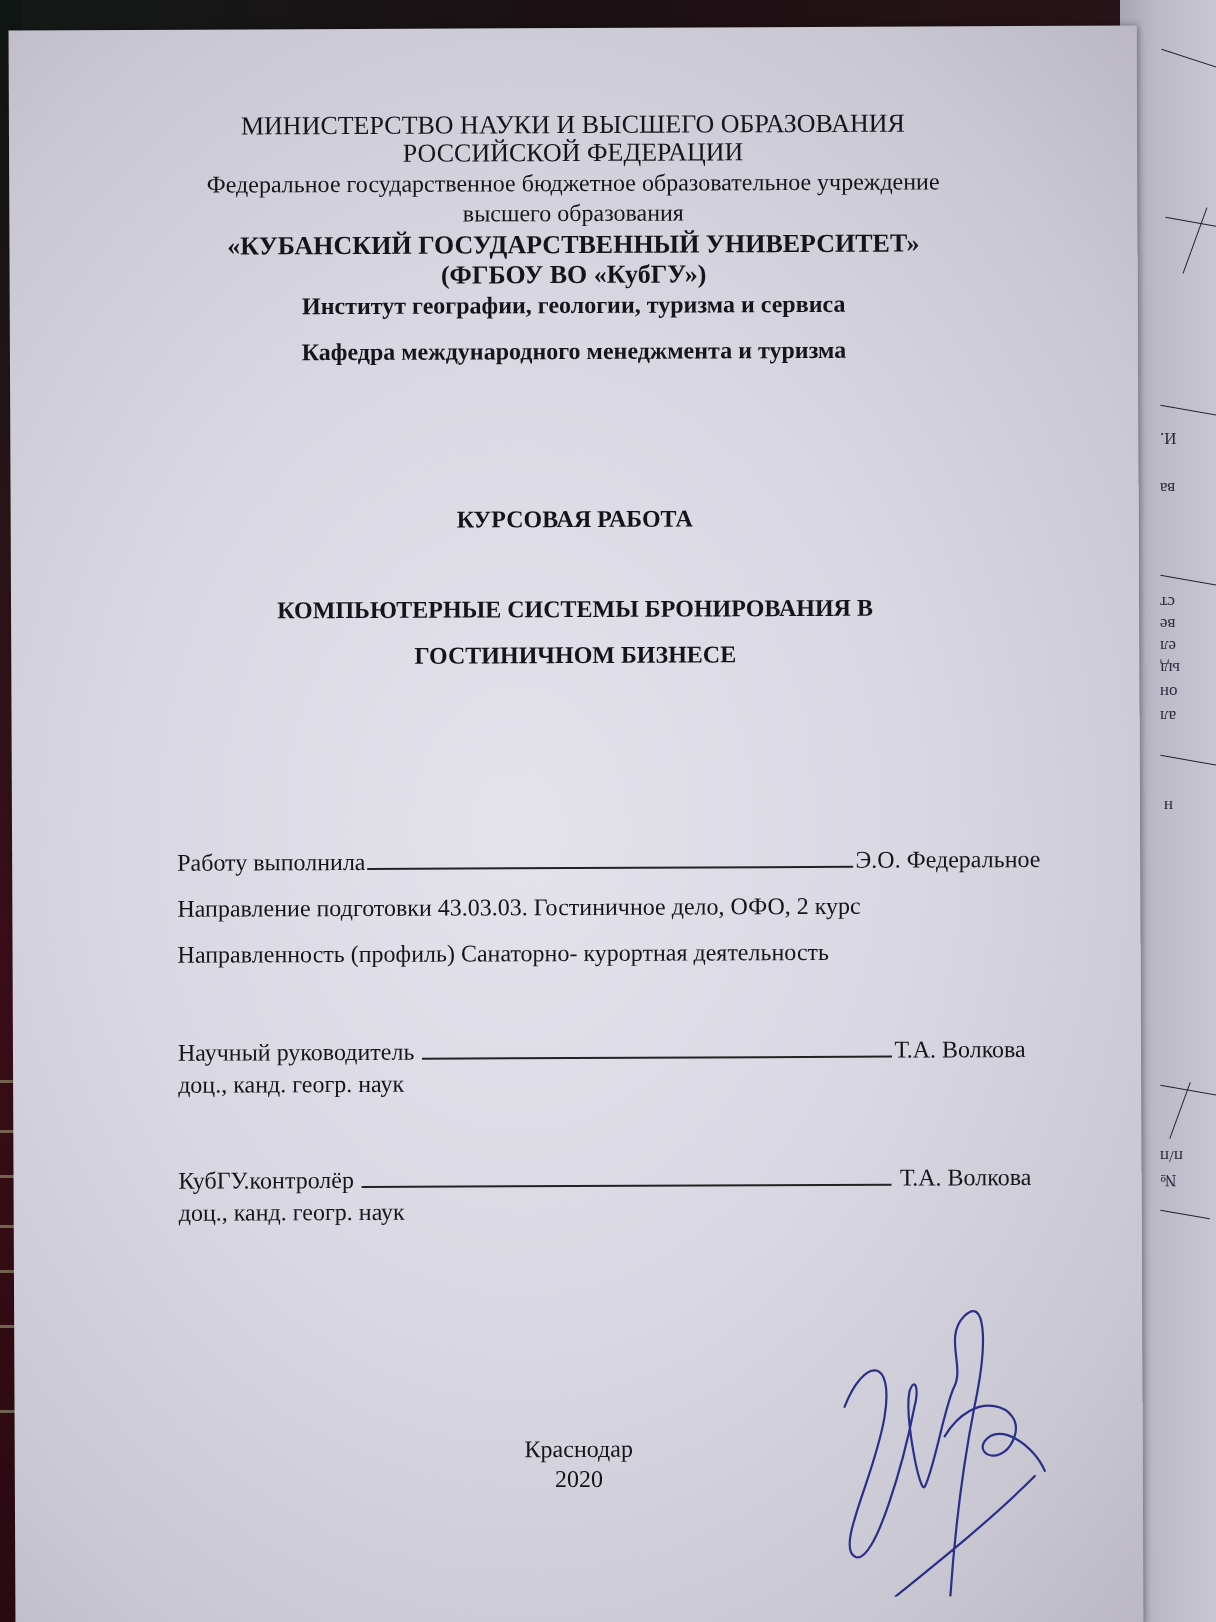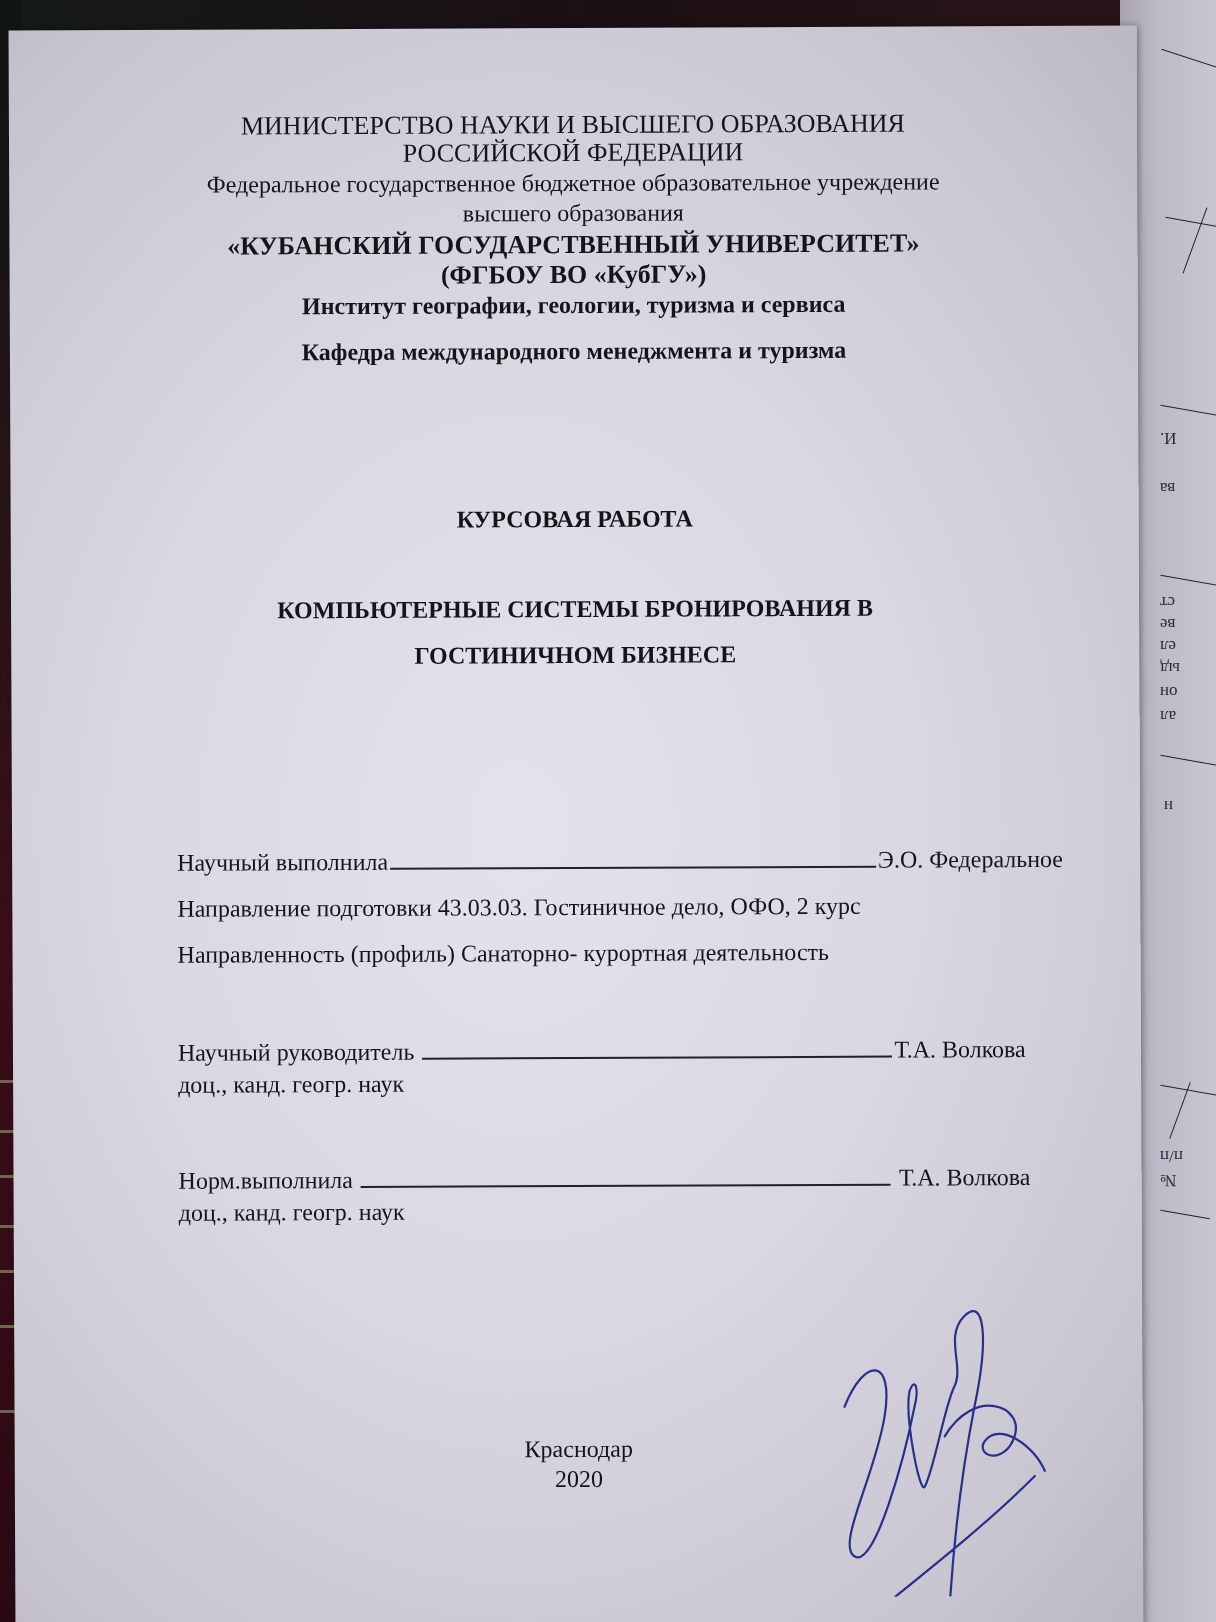--- a/index.html
+++ b/index.html
@@ -84,33 +84,33 @@
     <div class="c f26 b" style="top:202px">«КУБАНСКИЙ ГОСУДАРСТВЕННЫЙ УНИВЕРСИТЕТ»</div>
     <div class="c f26 b" style="top:232px">(ФГБОУ ВО «КубГУ»)</div>
     <div class="c f24 b" style="top:264px">Институт географии, геологии, туризма и сервиса</div>
     <div class="c f24 b" style="top:310px">Кафедра международного менеджмента и туризма</div>
 
     <div class="c f24 b" style="top:478px">КУРСОВАЯ РАБОТА</div>
     <div class="c f24 b" style="top:568px">КОМПЬЮТЕРНЫЕ СИСТЕМЫ БРОНИРОВАНИЯ В</div>
     <div class="c f24 b" style="top:614px">ГОСТИНИЧНОМ БИЗНЕСЕ</div>
 
     <div class="l f24" style="left:165px;top:820px">
-      <span>Научный выполнила</span><span class="sigline" style="width:486px"></span><span>Э.О. Федеральное</span>
+      <span>Работу выполнила</span><span class="sigline" style="width:486px"></span><span>Э.О. Федеральное</span>
     </div>
     <div class="l f24" style="left:165px;top:866px">Направление подготовки 43.03.03. Гостиничное дело, ОФО, 2 курс</div>
     <div class="l f24" style="left:165px;top:912px">Направленность (профиль) Санаторно- курортная деятельность</div>
 
     <div class="l f24" style="left:165px;top:1010px">
       <span>Научный руководитель</span>
       <span class="sigline" style="width:470px"></span><span>Т.А. Волкова</span>
     </div>
     <div class="l f24" style="left:165px;top:1042px">доц., канд. геогр. наук</div>
 
     <div class="l f24" style="left:165px;top:1138px">
-      <span>Норм.выполнила</span>
+      <span>КубГУ.контролёр</span>
       <span class="sigline" style="width:530px"></span>
       <span>Т.А. Волкова</span>
     </div>
     <div class="l f24" style="left:165px;top:1170px">доц., канд. геогр. наук</div>
 
     <div class="c f24" style="top:1408px">Краснодар</div>
     <div class="c f24" style="top:1438px">2020</div>
 
     <svg class="signature" viewBox="0 0 240 300">
       <path d="M20,110 C40,60 70,60 60,120 C50,180 10,250 30,260 C50,270 80,160 90,110 C95,90 90,80 85,95 C80,120 95,200 100,190 C110,170 120,110 130,90 C140,70 120,40 140,20 C160,0 165,40 150,110 C140,160 130,230 125,300 M120,140 C150,90 200,110 190,140 C180,170 150,160 160,145 C175,125 210,150 220,175 M70,300 C120,260 170,220 210,180" fill="none" stroke="#2a2f8a" stroke-width="2.2" stroke-linecap="round" stroke-linejoin="round"></path>

